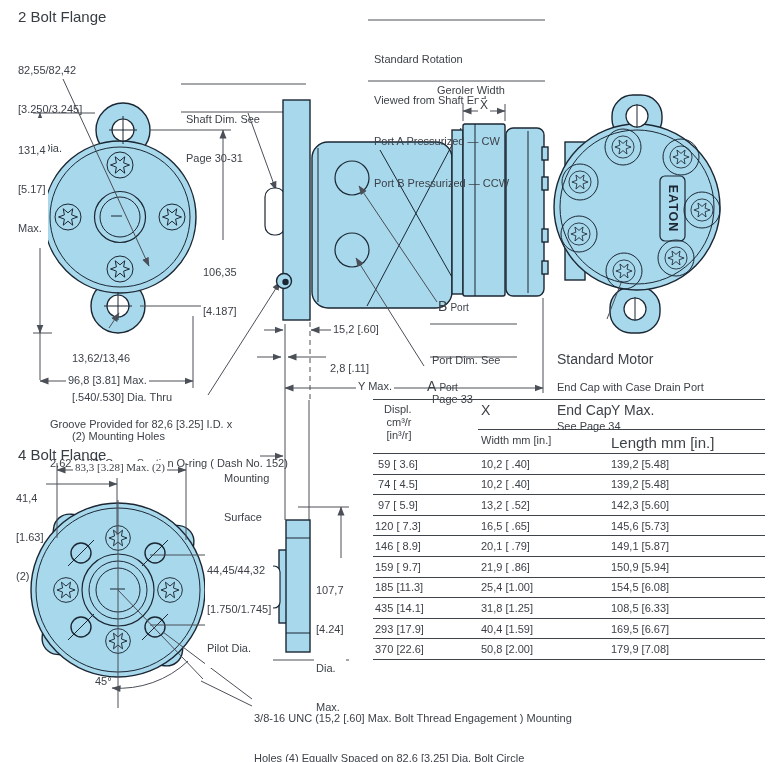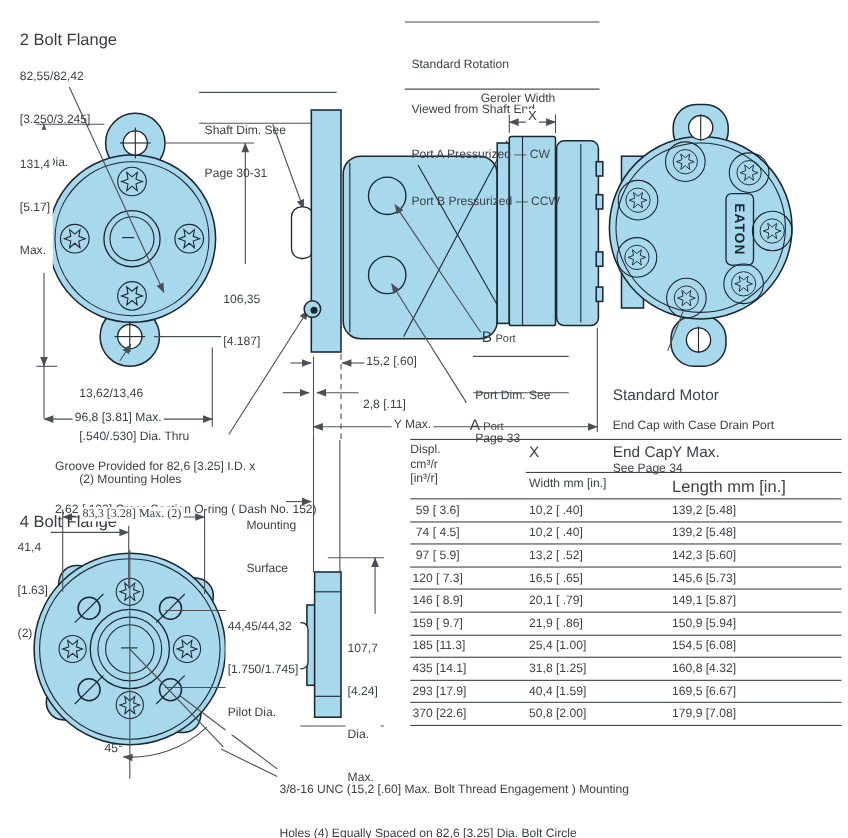--- a/index.html
+++ b/index.html
@@ -6,30 +6,30 @@
   #canvas{position:relative;width:771px;height:762px;background:#fff;overflow:hidden;
           font-family:"Liberation Sans",sans-serif;color:#3d4249;}
   svg{position:absolute;left:0;top:0;}
   .f{fill:#a7d8ec;stroke:#1b2733;stroke-width:1.4;}
   .s{fill:none;stroke:#1b2733;stroke-width:1.2;}
   .s2{fill:none;stroke:#1b2733;stroke-width:1;}
   .w{fill:#ffffff;stroke:#1b2733;stroke-width:1.2;}
   .d{fill:none;stroke:#4b4f57;stroke-width:1;}
   .dsh{stroke-dasharray:5,4;}
   .lbl{position:absolute;font-size:11px;line-height:13px;white-space:pre;color:#3d4249;}
-  .title{font-size:15px;line-height:17px;color:#383d44;margin-top:20px;}
+  .title{font-size:15px;line-height:17px;color:#383d44;}
   .dimtext{background:#fff;padding:0 2px;}
   .big{font-size:14px;line-height:17px;}
   .mid{font-size:11px;line-height:15px;}
   .pt-big{font-size:14px;}
   .pt-sub{font-size:10px;}
   
   #spec-table{position:absolute;left:373px;top:399px;width:392px;border-top:1.5px solid #3f444b;}
   #spec-table .thead{position:relative;height:53px;border-bottom:1.2px solid #3f444b;}
-  #spec-table .h1{position:absolute;left:0;top:3px;font-size:11px;line-height:13px;}
+  #spec-table .h1{position:absolute;left:11px;top:3px;font-size:11px;line-height:13px;text-align:right;}
   #spec-table .hx{position:absolute;left:108px;top:2px;font-size:14px;}
   #spec-table .hy{position:absolute;left:238px;top:2px;font-size:14px;}
   #spec-table .subrule{position:absolute;left:105px;right:0;top:29px;border-top:1.1px solid #3f444b;}
   #spec-table .sx{position:absolute;left:108px;top:34px;font-size:11px;}
   #spec-table .sy{position:absolute;left:238px;top:34px;font-size:15px;}
   #spec-table .row{display:flex;height:19.6px;border-bottom:1.1px solid #3f444b;
                    font-size:11px;align-items:center;white-space:pre;}
   #spec-table .c1{width:106px;padding-left:2px;}
   #spec-table .c2{width:130px;}
   #spec-table .c3{flex:1;}
@@ -336,18 +336,18 @@
     <div class="sx">Width mm [in.]</div>
     <div class="sy">Length mm [in.]</div>
   </div>
   <div class="row"><span class="c1"> 59 [ 3.6]</span><span class="c2">10,2 [ .40]</span><span class="c3">139,2 [5.48]</span></div>
   <div class="row"><span class="c1"> 74 [ 4.5]</span><span class="c2">10,2 [ .40]</span><span class="c3">139,2 [5.48]</span></div>
   <div class="row"><span class="c1"> 97 [ 5.9]</span><span class="c2">13,2 [ .52]</span><span class="c3">142,3 [5.60]</span></div>
   <div class="row"><span class="c1">120 [ 7.3]</span><span class="c2">16,5 [ .65]</span><span class="c3">145,6 [5.73]</span></div>
   <div class="row"><span class="c1">146 [ 8.9]</span><span class="c2">20,1 [ .79]</span><span class="c3">149,1 [5.87]</span></div>
   <div class="row"><span class="c1">159 [ 9.7]</span><span class="c2">21,9 [ .86]</span><span class="c3">150,9 [5.94]</span></div>
   <div class="row"><span class="c1">185 [11.3]</span><span class="c2">25,4 [1.00]</span><span class="c3">154,5 [6.08]</span></div>
-  <div class="row"><span class="c1">435 [14.1]</span><span class="c2">31,8 [1.25]</span><span class="c3">160,8 [4.32]</span></div>
+  <div class="row"><span class="c1">435 [14.1]</span><span class="c2">31,8 [1.25]</span><span class="c3">108,5 [6.33]</span></div>
   <div class="row"><span class="c1">293 [17.9]</span><span class="c2">40,4 [1.59]</span><span class="c3">169,5 [6.67]</span></div>
   <div class="row"><span class="c1">370 [22.6]</span><span class="c2">50,8 [2.00]</span><span class="c3">179,9 [7.08]</span></div>
 </div>
 
 </div>
 
 </body></html>

